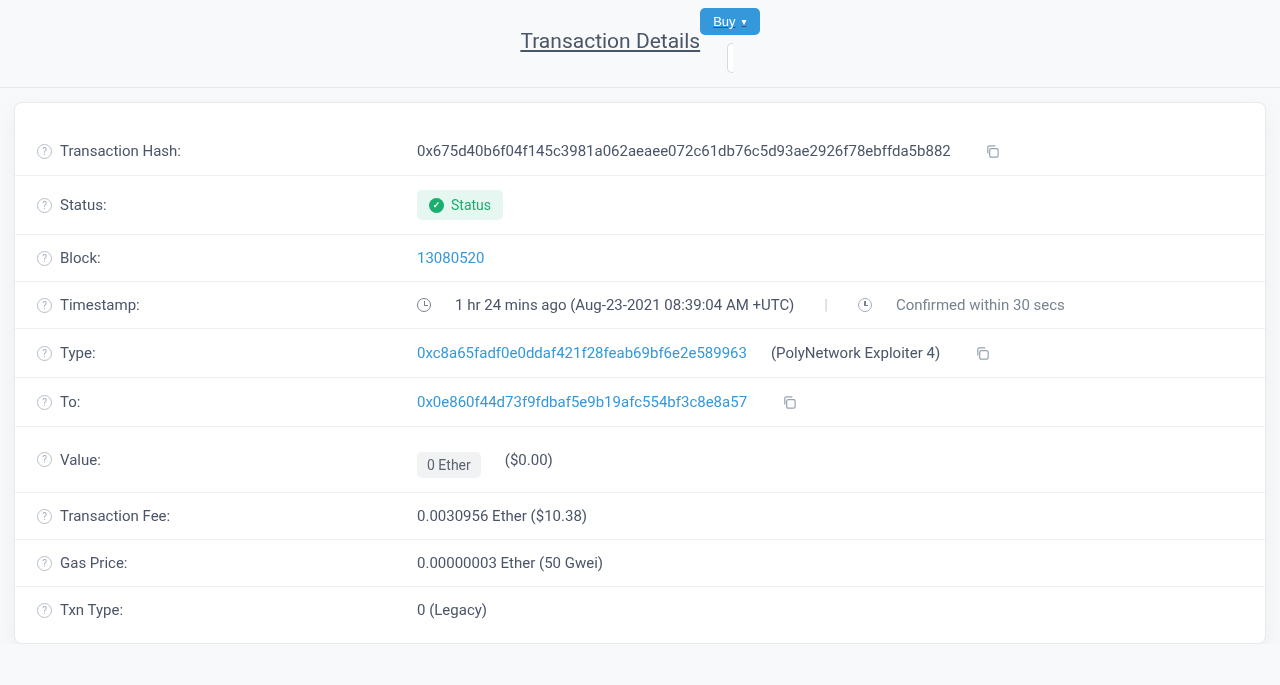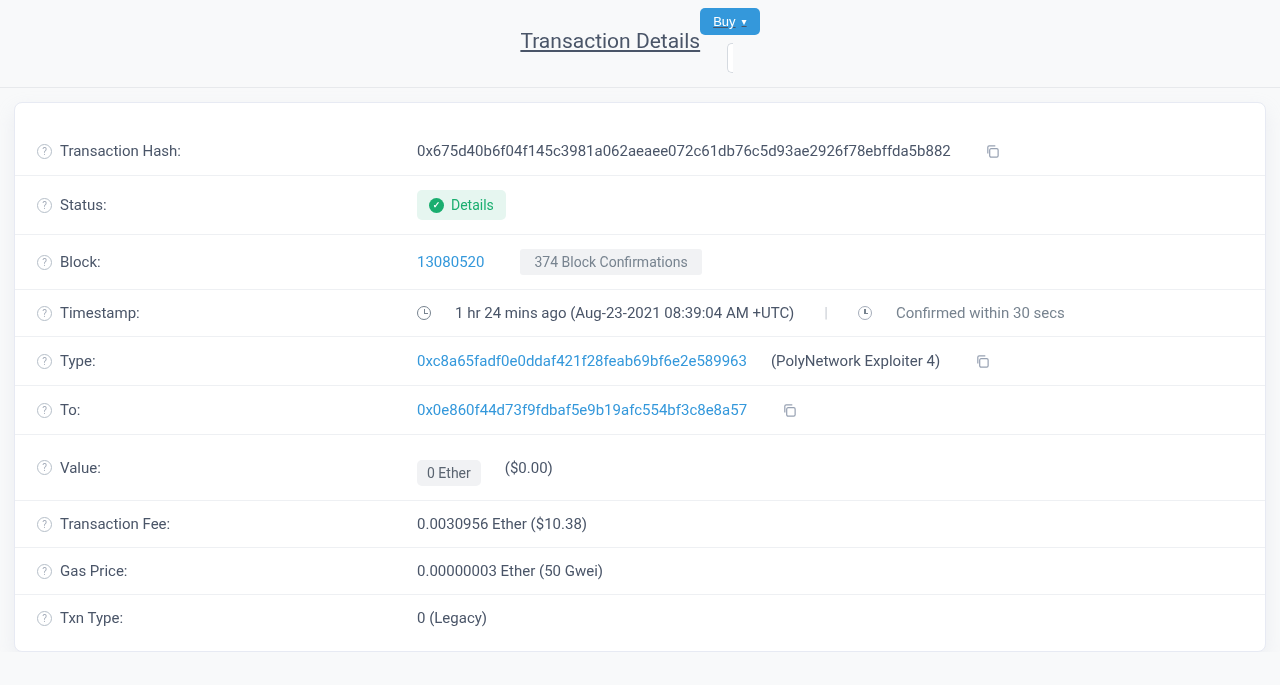--- a/index.html
+++ b/index.html
@@ -245,33 +245,32 @@
   </div>
 
   <div class="row">
     <div class="label-col">
       <span class="help-icon">?</span>
       <span>Status:</span>
     </div>
     <div class="value-col">
       <span class="status-badge">
         <span class="check">✓</span>
-        <span>Details</span>
+        <span>Status</span>
       </span>
     </div>
   </div>
 
   <div class="row">
     <div class="label-col">
       <span class="help-icon">?</span>
       <span>Block:</span>
     </div>
     <div class="value-col">
       <a class="link">13080520</a>
-      <span class="confirm-pill">374 Block Confirmations</span>
     </div>
   </div>
 
   <div class="row">
     <div class="label-col">
       <span class="help-icon">?</span>
       <span>Timestamp:</span>
     </div>
     <div class="value-col">
       <span class="clock-icon"></span>

